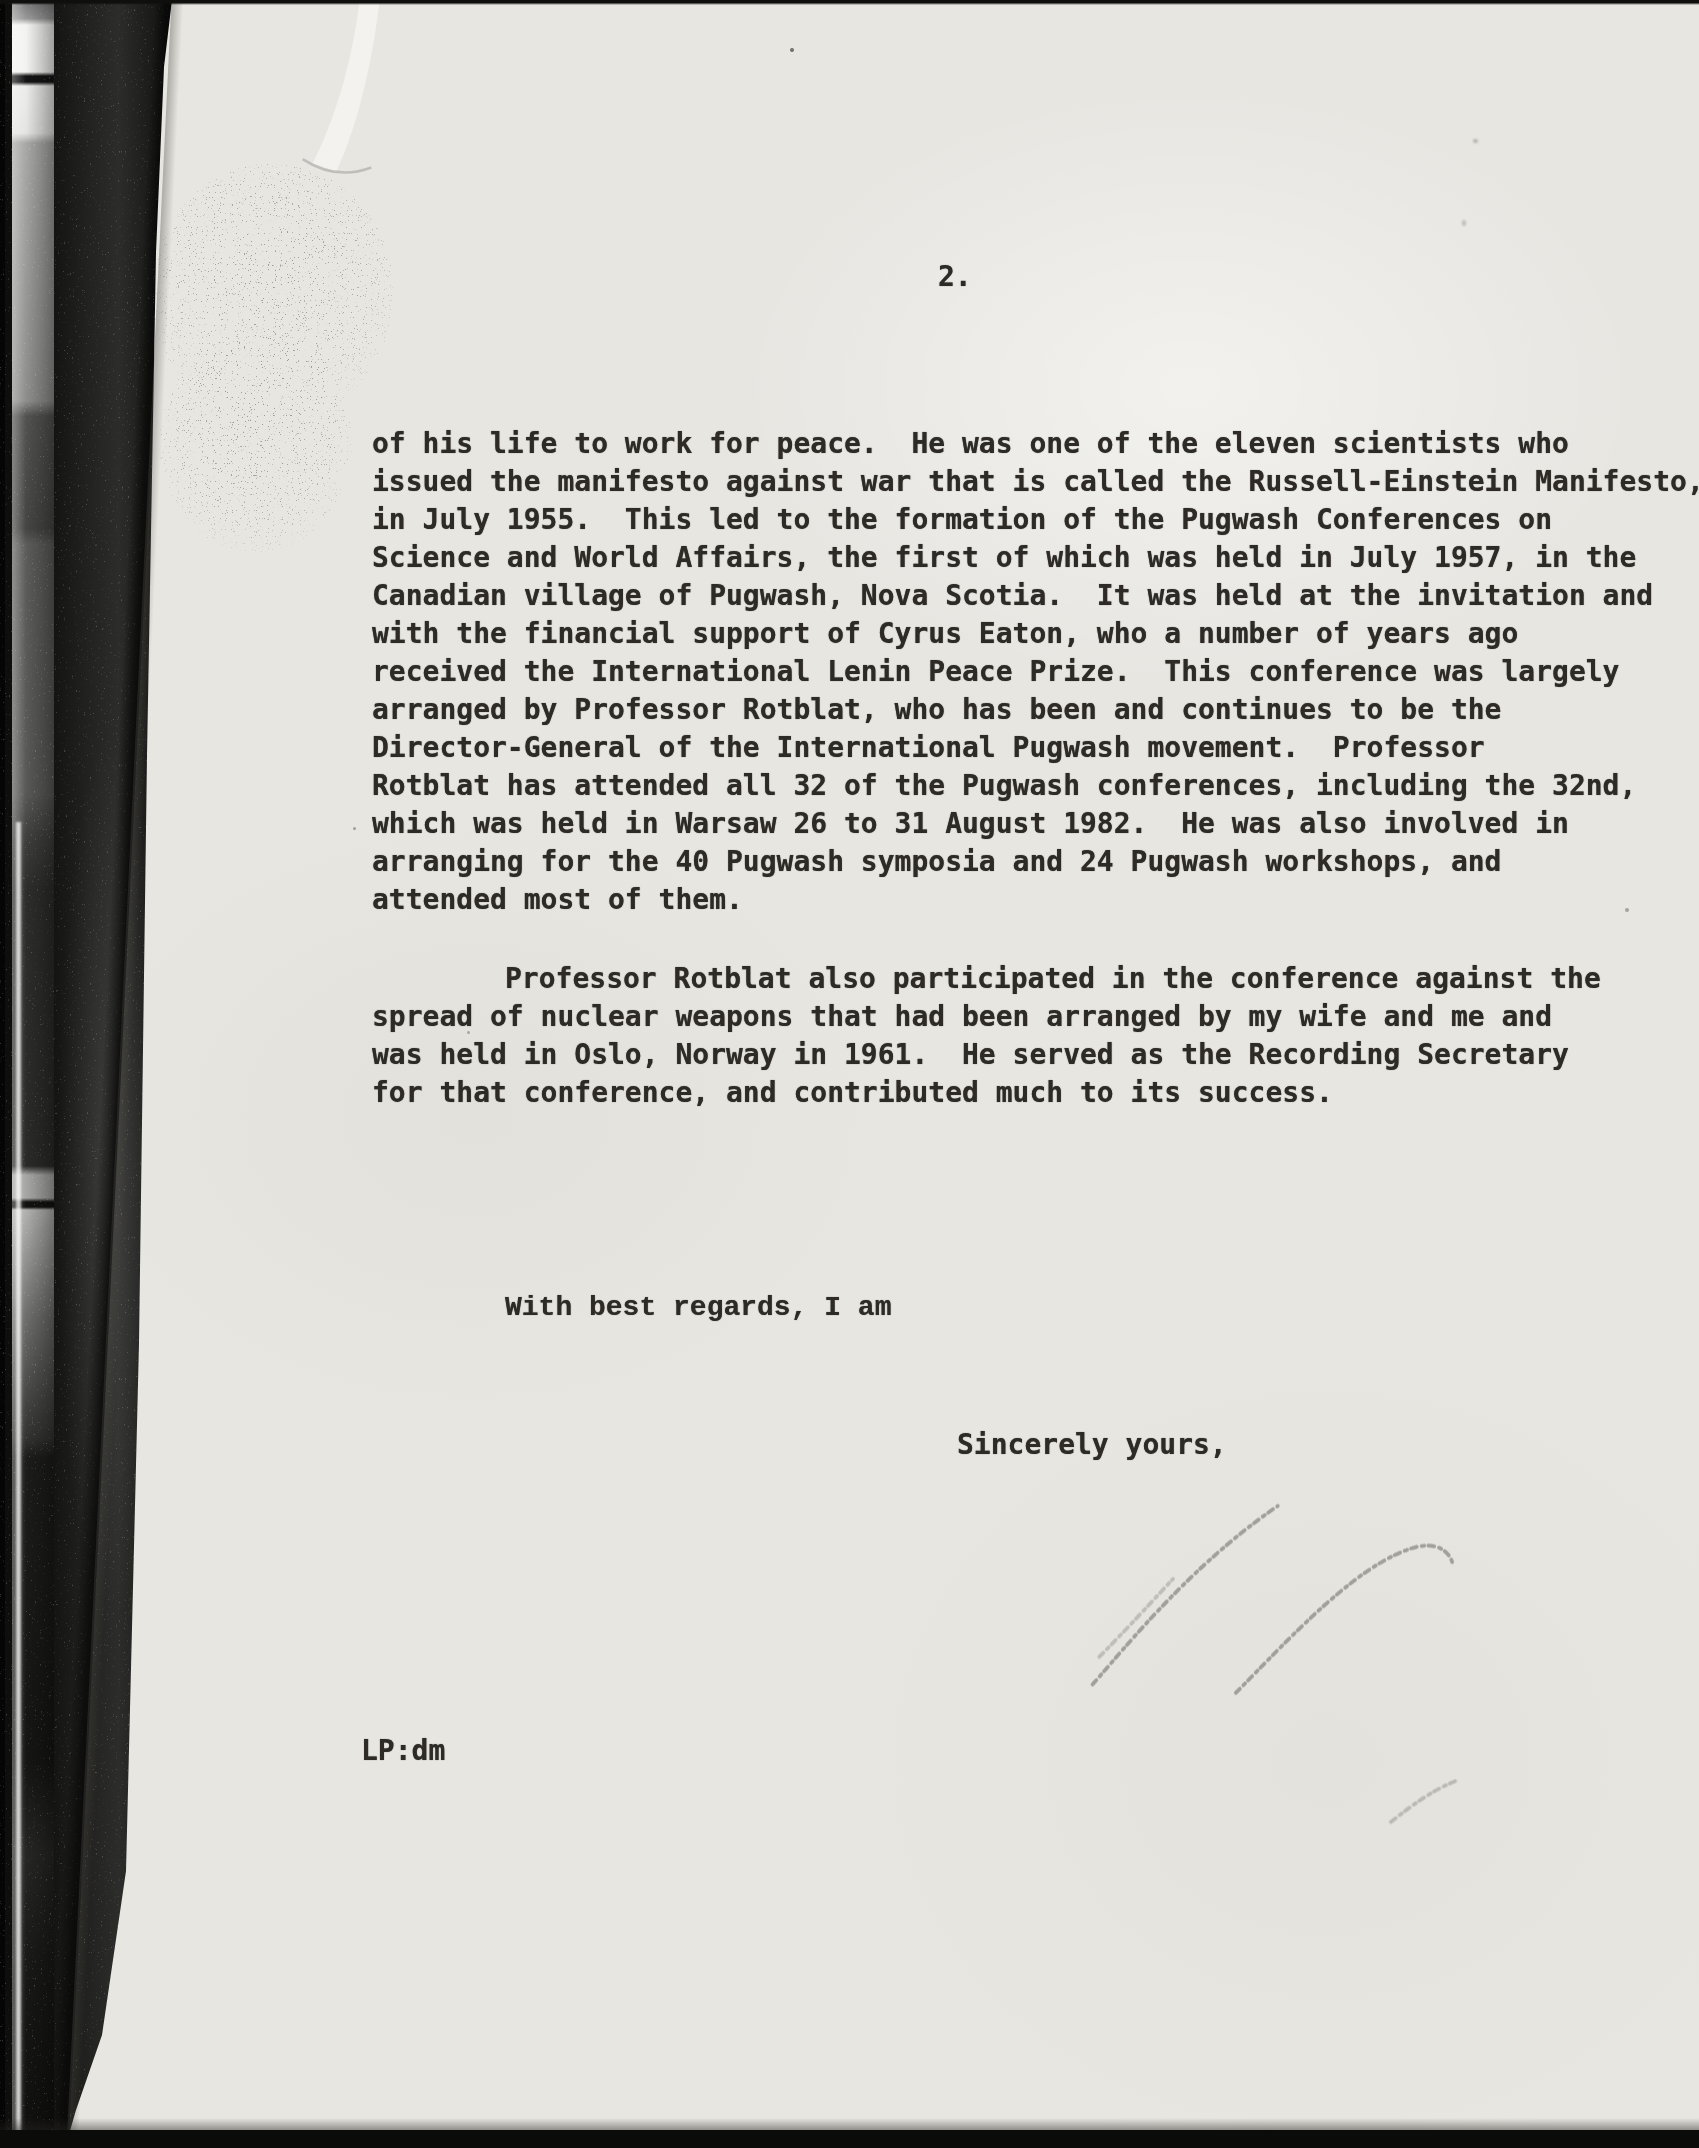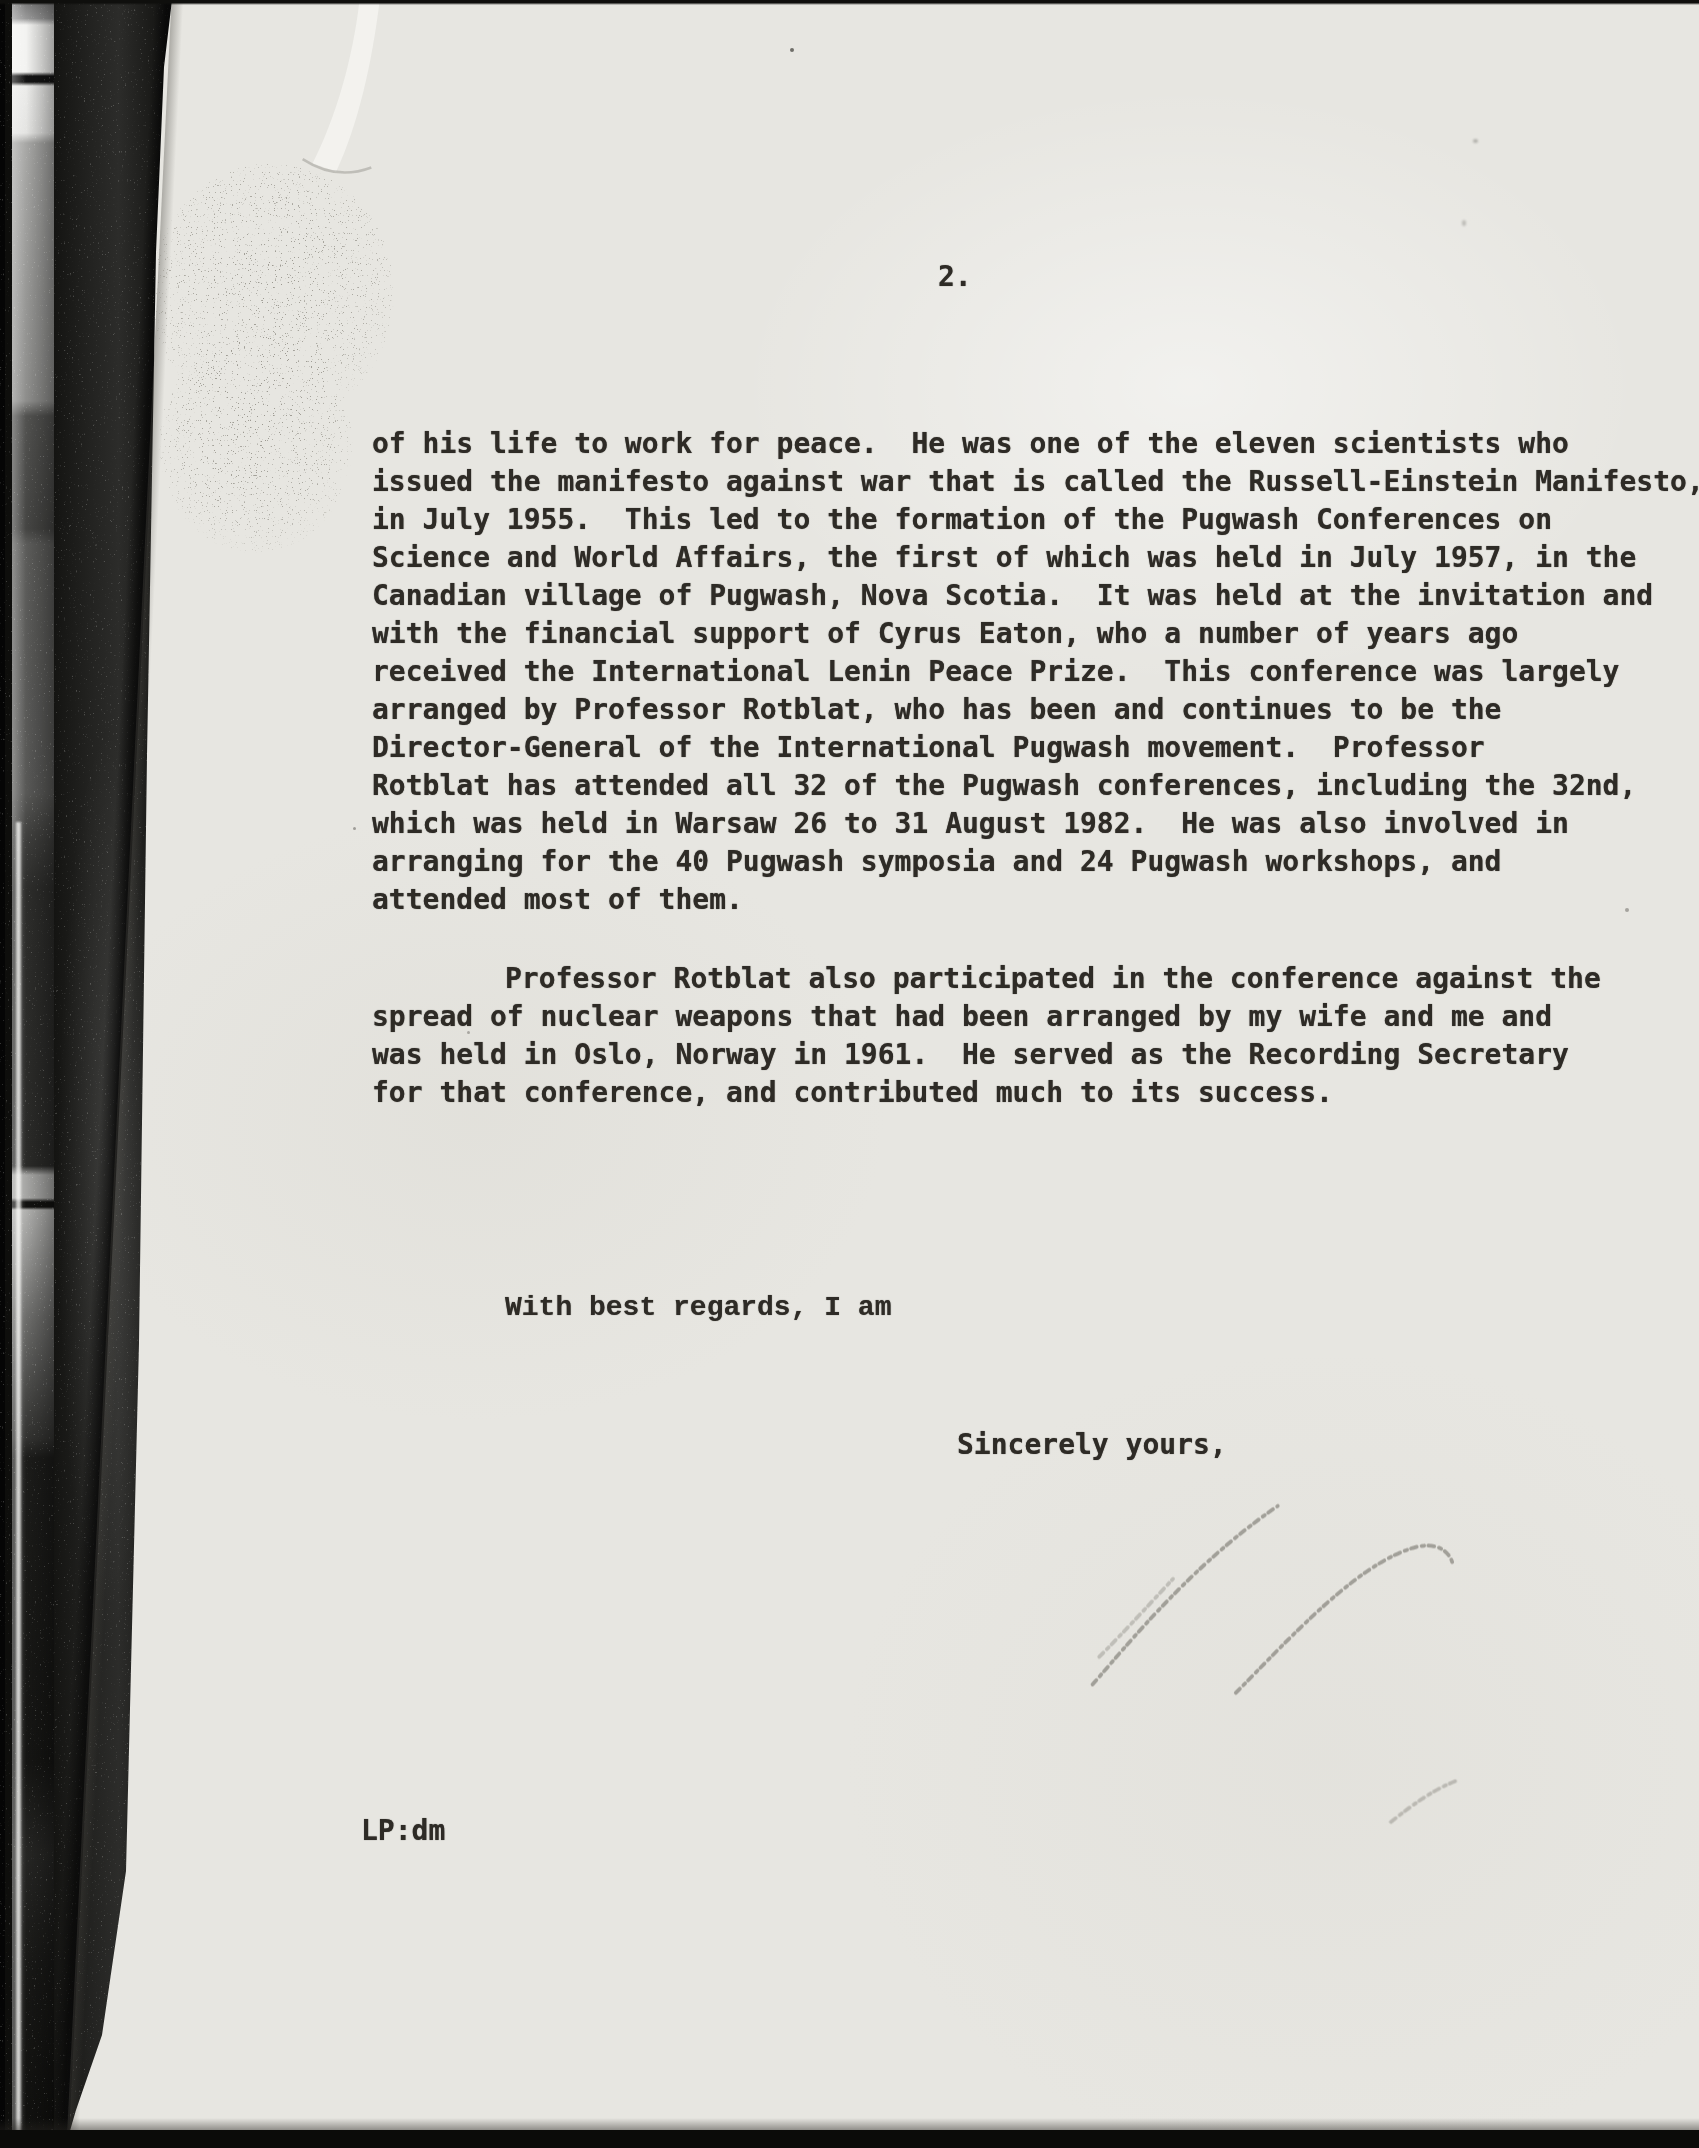--- a/index.html
+++ b/index.html
@@ -106,21 +106,21 @@
     white-space:pre;
     text-shadow:0 0 1px rgba(46,43,38,.75);
   }
   .indent{text-indent:133px;}
   .pos-pagenum{left:938px;top:258px;}
   .pos-p1{left:372px;top:425px;}
   .pos-p2{left:372px;top:960px;}
   .pos-p3{left:372px;top:1145px;}
   .pos-regards{left:372px;top:1289px;font-family:Liberation Mono, monospace;}
   .pos-closing{left:957px;top:1402px;margin-top:24px;}
-  .pos-initials{left:361px;top:1812px;text-align:right;}
+  .pos-initials{left:361px;top:1732px;text-align:right;}
 </style>
 </head>
 <body>
 
 <div class="scan">
 
   <svg width="0" height="0" style="position:absolute" aria-hidden="true">
     <defs>
       <filter id="grainF" x="0" y="0" width="100%" height="100%">
         <feTurbulence type="fractalNoise" baseFrequency="0.55 0.35" numOctaves="2" seed="4" result="n"></feTurbulence>

